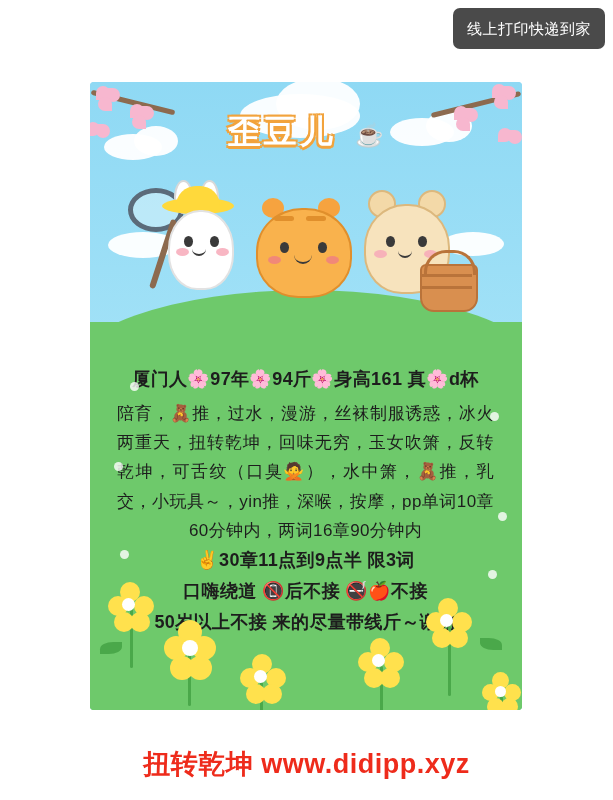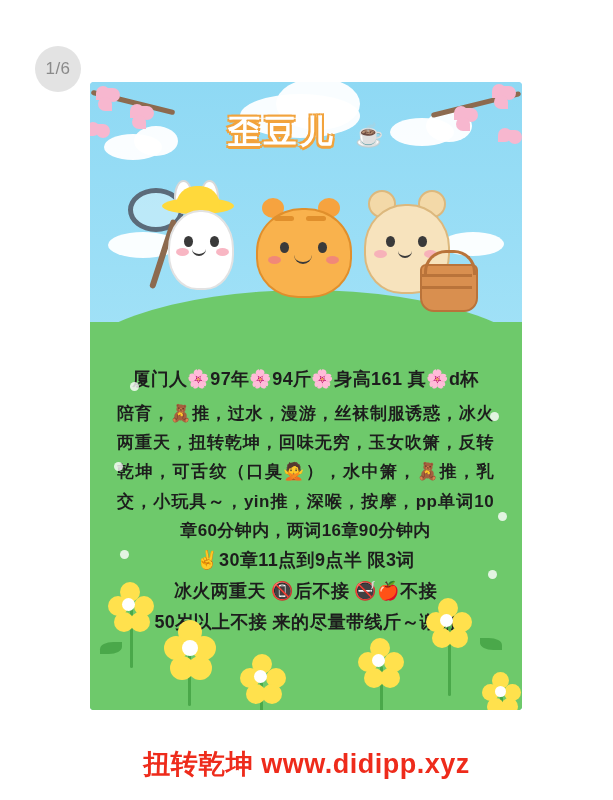--- a/index.html
+++ b/index.html
@@ -198,21 +198,21 @@
     font-weight: 600;
   }
   .line.first {
     font-size: 18px;
     margin-bottom: 4px;
   }
   .para {
     font-size: 17px;
     line-height: 1.72;
     letter-spacing: 0.4px;
-    font-weight: 700;
+    font-weight: 400;
     text-align: justify;
     text-align-last: center;
     padding: 0 12px;
   }
 
   
   .flower {
     position: absolute;
   }
   .fp {
@@ -262,22 +262,22 @@
     font-size: 27px;
     font-weight: bold;
     letter-spacing: 0.5px;
   }
 </style>
 </head>
 <body>
 
 <div class="page">
 
-
-  <div class="counter">1/6</div>
+  <div class="tooltip">线上打印快递到家</div>
+
 
   <div class="poster">
 
     <div class="sky"></div>
 
     <div class="cloud" style="left:14px; top:52px; width:58px; height:26px;"></div>
     <div class="cloud" style="left:44px; top:44px; width:44px; height:30px;"></div>
     <div class="cloud" style="left:300px; top:36px; width:64px; height:28px;"></div>
     <div class="cloud" style="left:336px; top:28px; width:46px; height:32px;"></div>
     <div class="cloud" style="left:18px; top:150px; width:70px; height:26px;"></div>
@@ -373,21 +373,21 @@
         <div style="position:absolute; left:62px; top:62px; width:46px; height:22px; border:3px solid #b9733a; border-bottom:none; border-radius:22px 22px 0 0;"></div>
         <div style="position:absolute; left:60px; top:86px; width:50px; height:3px; background:#b9733a;"></div>
         <div style="position:absolute; left:60px; top:98px; width:50px; height:3px; background:#b9733a;"></div>
       </div>
     </div>
 
     <div class="content">
       <div class="line first">厦门人🌸97年🌸94斤🌸身高161 真🌸d杯</div>
       <div class="para">陪育，🧸推，过水，漫游，丝袜制服诱惑，冰火两重天，扭转乾坤，回味无穷，玉女吹箫，反转乾坤，可舌纹（口臭🙅），水中箫，🧸推，乳交，小玩具～，yin推，深喉，按摩，pp单词10章60分钟内，两词16章90分钟内</div>
       <div class="line">✌30章11点到9点半 限3词</div>
-      <div class="line">冰火两重天 📵后不接 🚭🍎不接</div>
+      <div class="line">口嗨绕道 📵后不接 🚭🍎不接</div>
       <div class="line">50岁以上不接 来的尽量带线斤～谢谢</div>
     </div>
 
     <div class="leaf" style="left:10px; top:560px;"></div>
     <div class="leaf" style="left:390px; top:556px; transform:scaleX(-1);"></div>
 
     <div class="flower" style="left:18px; top:500px;">
       <div class="stem" style="left:22px; top:26px; height:60px;"></div>
       <div class="fp" style="left:12px; top:0;"></div>
       <div class="fp" style="left:0; top:14px;"></div>

